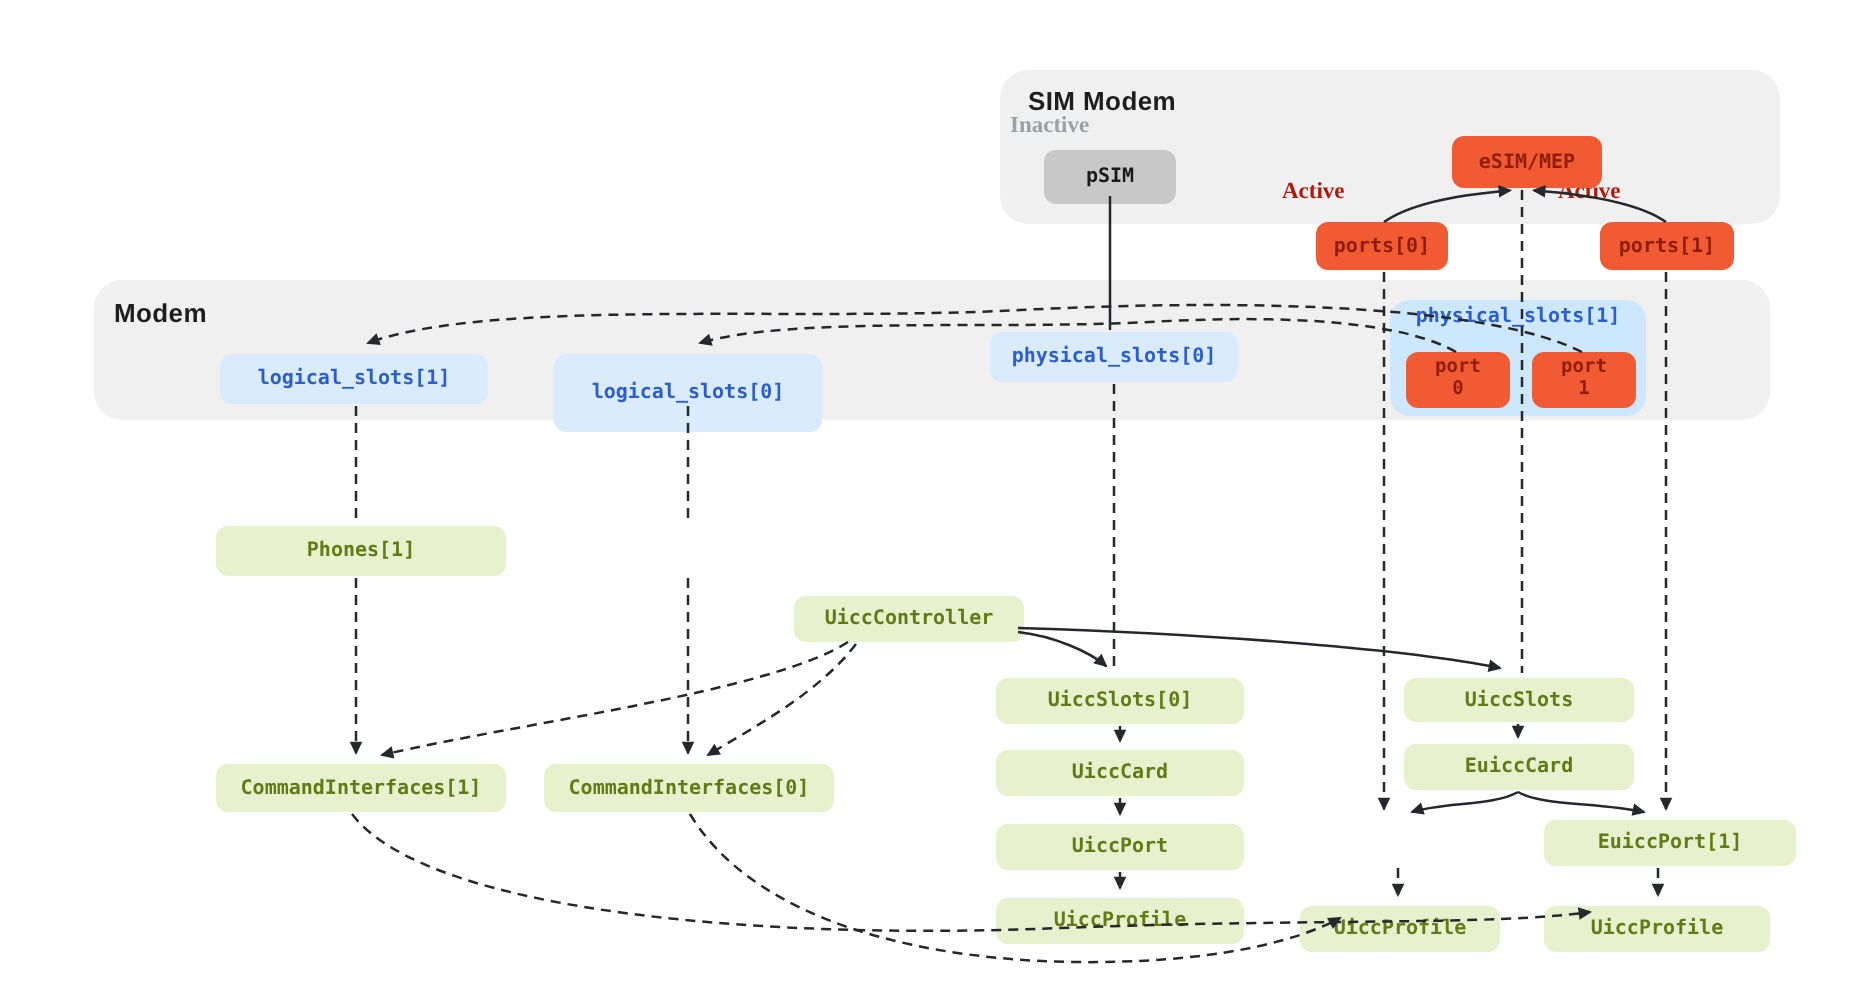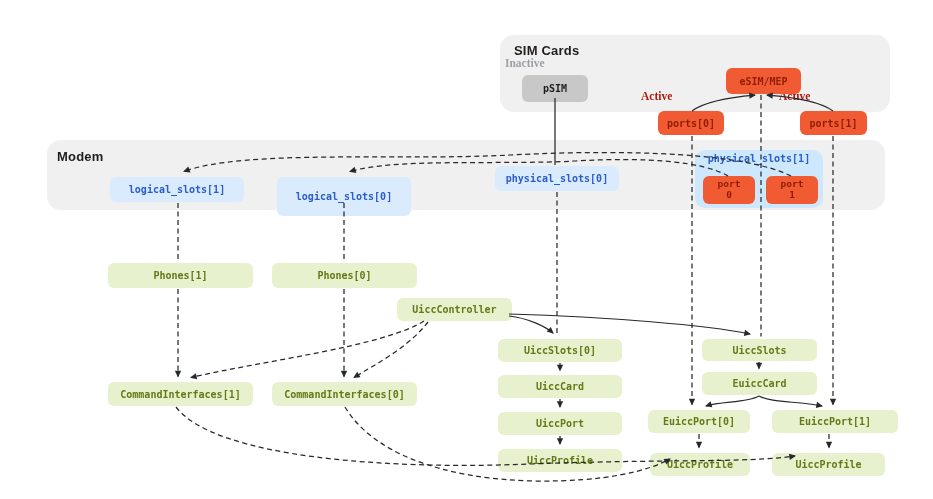--- a/index.html
+++ b/index.html
@@ -48,21 +48,21 @@
 </style>
 </head>
 <body>
 
 <div id="stage">
 
   <div class="container" style="left:500px;top:35px;width:390px;height:77px;"></div>
   <div class="container" style="left:47px;top:140px;width:838px;height:70px;"></div>
   <div class="ps1c" style="left:695px;top:150px;width:128px;height:58px;"></div>
 
-  <div class="ctitle" style="left:514px;top:43px;">SIM Cards</div>
+  <div class="ctitle" style="left:514px;top:43px;">SIM Modem</div>
   <div class="ctitle" style="left:57px;top:149px;">Modem</div>
   <div class="freelabel inactive" style="left:505px;top:57px;width:100px;">Inactive</div>
   <div class="freelabel active" style="left:641px;top:90px;width:100px;">Active</div>
   <div class="freelabel active" style="left:779px;top:90px;width:100px;">Active</div>
 
   <div class="node grayb" style="left:522px;top:75px;width:66px;height:27px;">pSIM</div>
   <div class="node orange" style="left:726px;top:68px;width:75px;height:26px;">eSIM/MEP</div>
   <div class="node orange" style="left:658px;top:111px;width:66px;height:24px;">ports[0]</div>
   <div class="node orange" style="left:800px;top:111px;width:67px;height:24px;">ports[1]</div>
 
@@ -73,33 +73,31 @@
   <div class="node orange twoline" style="left:703px;top:176px;width:52px;height:28px;">
     <span>port</span>
     <span>0</span>
   </div>
   <div class="node orange twoline" style="left:766px;top:176px;width:52px;height:28px;">
     <span>port</span>
     <span>1</span>
   </div>
 
   <div class="node green" style="left:108px;top:263px;width:145px;height:25px;">Phones[1]</div>
-  <div class="node green" style="left:272px;top:263px;width:145px;height:25px;">Phones[0]</div>
   <div class="node green" style="left:397px;top:298px;width:115px;height:23px;">UiccController</div>
   <div class="node green" style="left:108px;top:382px;width:145px;height:24px;">CommandInterfaces[1]</div>
   <div class="node green" style="left:272px;top:382px;width:145px;height:24px;">CommandInterfaces[0]</div>
 
   <div class="node green" style="left:498px;top:339px;width:124px;height:23px;">UiccSlots[0]</div>
   <div class="node green" style="left:498px;top:375px;width:124px;height:23px;">UiccCard</div>
   <div class="node green" style="left:498px;top:412px;width:124px;height:23px;">UiccPort</div>
   <div class="node green" style="left:498px;top:449px;width:124px;height:23px;">UiccProfile</div>
 
   <div class="node green" style="left:702px;top:339px;width:115px;height:22px;">UiccSlots</div>
   <div class="node green" style="left:702px;top:372px;width:115px;height:23px;">EuiccCard</div>
-  <div class="node green" style="left:648px;top:410px;width:102px;height:23px;">EuiccPort[0]</div>
   <div class="node green" style="left:772px;top:410px;width:126px;height:23px;">EuiccPort[1]</div>
   <div class="node green" style="left:650px;top:453px;width:100px;height:23px;">UiccProfile</div>
   <div class="node green" style="left:772px;top:453px;width:113px;height:23px;">UiccProfile</div>
 
   <svg id="wires" width="933" height="499" viewBox="0 0 933 499">
     <defs>
       <marker id="ah" viewBox="0 0 8 8" refX="6.2" refY="4" markerWidth="6.5" markerHeight="6.5" orient="auto-start-reverse">
         <path d="M0.6,0.9 L7.2,4 L0.6,7.1 Z"></path>
       </marker>
     </defs>

